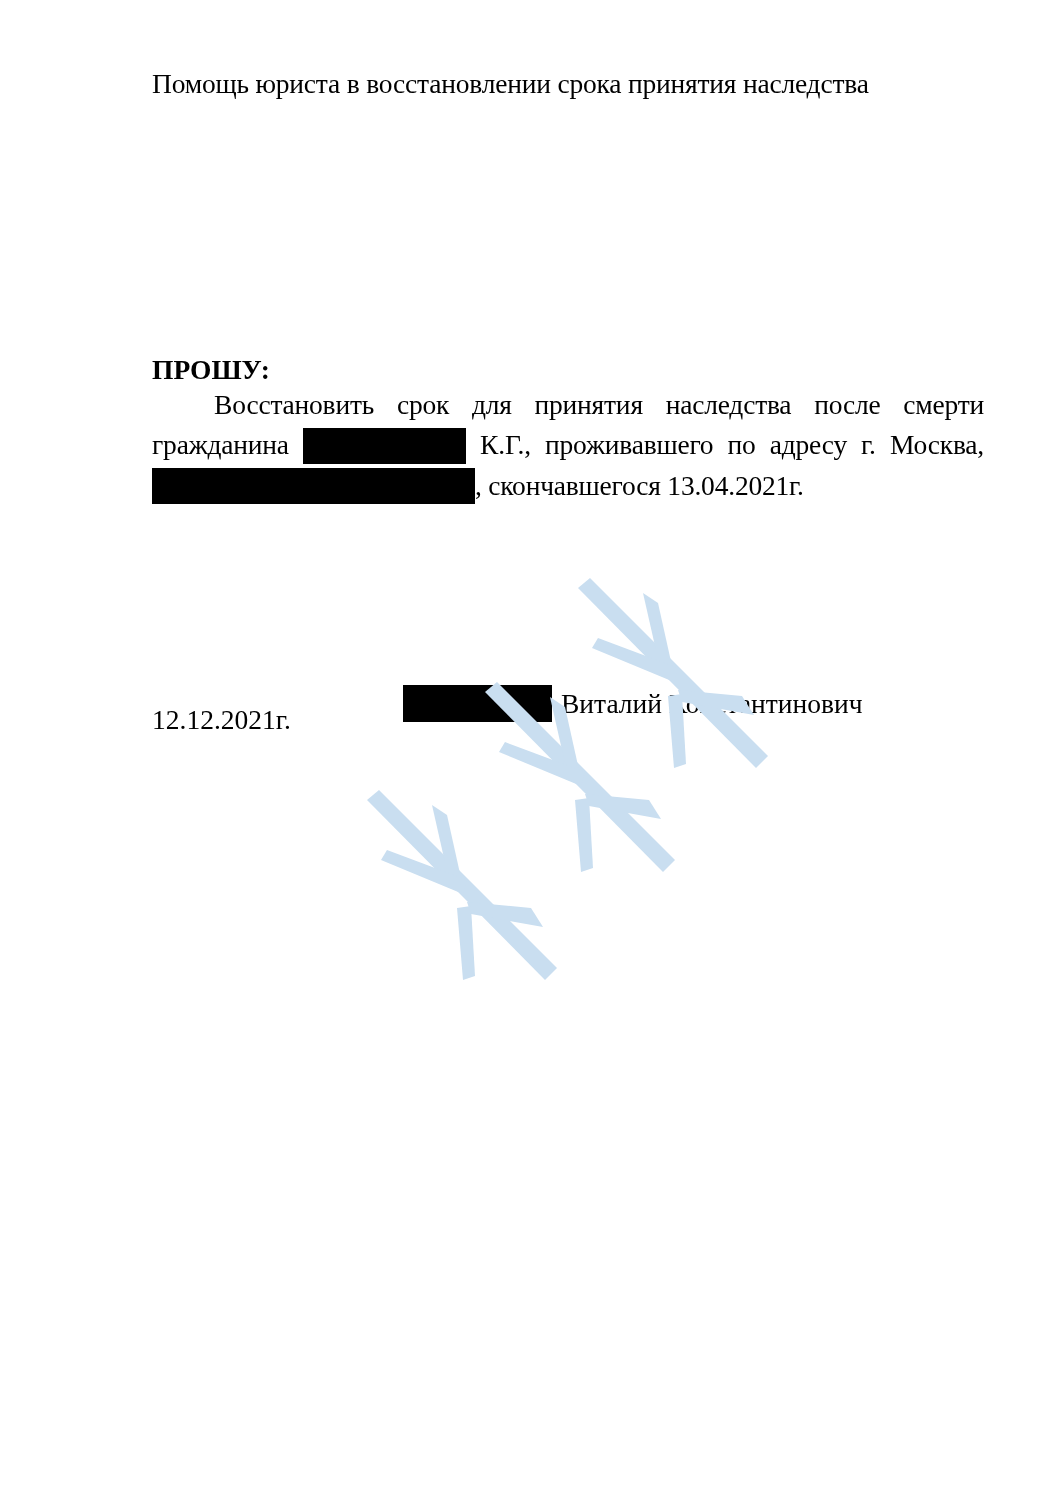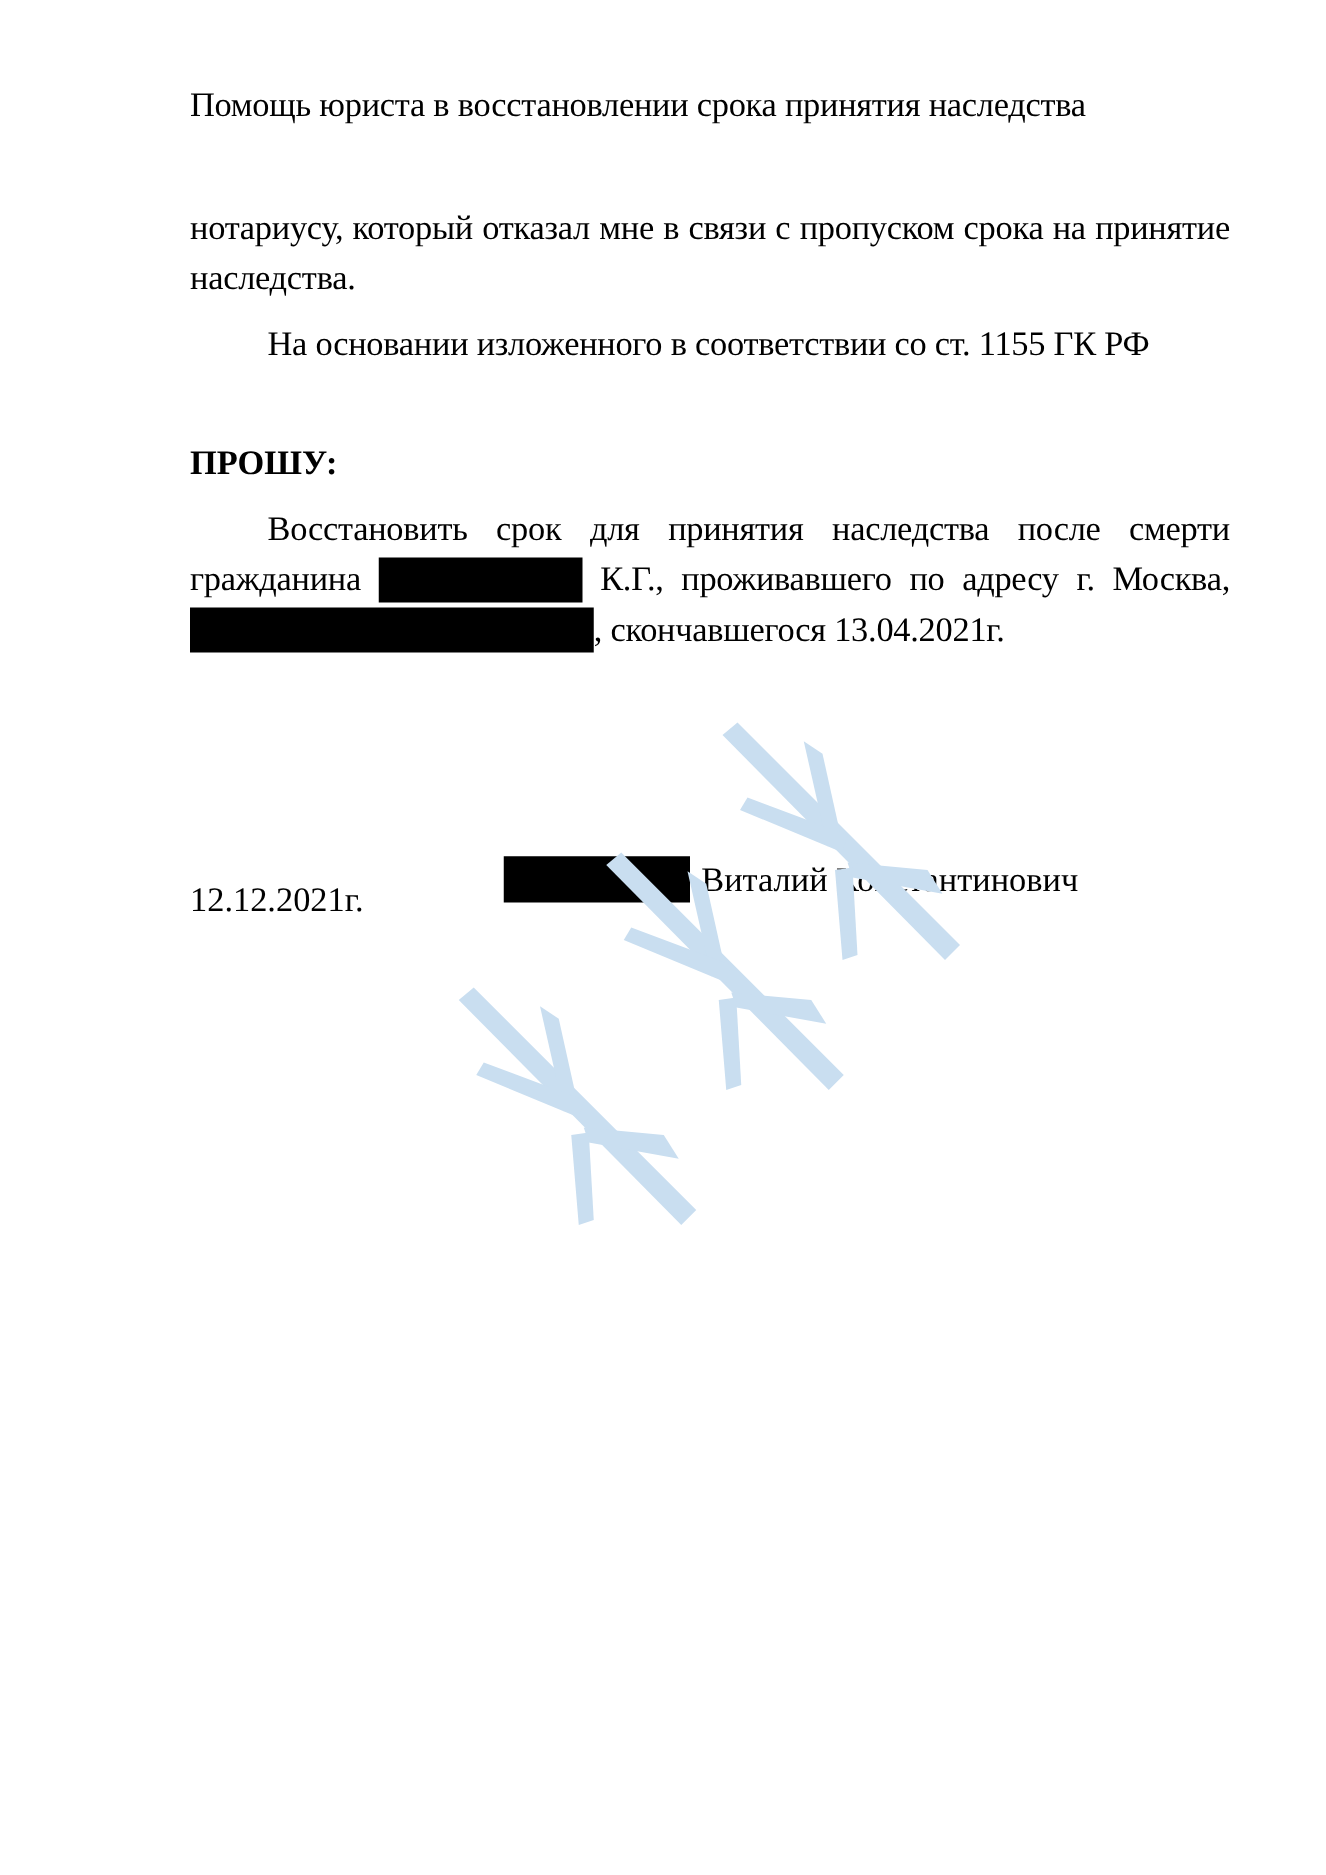--- a/index.html
+++ b/index.html
@@ -17,21 +17,21 @@
       letter-spacing: -0.2px;
     }
     .title { top: 64px; }
     .p1 { top: 162px; text-align: justify; text-align-last: left; }
     .p2 { top: 255px; text-align: justify; text-align-last: left; }
     .p2 .indent, .p3 .indent { display: inline-block; width: 62px; }
     .heading {
       position: absolute; top: 350px; left: 152px; width: 832px;
       text-align: left; font-weight: bold; font-size: 27.5px; line-height: 40px;
     }
-    .p3 { top: 403px; text-align: justify; text-align-last: left; }
+    .p3 { top: 385px; text-align: justify; text-align-last: left; }
     .redact {
       display: inline-block; background: #000; vertical-align: middle;
       position: relative; top: -2px;
     }
     .redact-surname { width: 163px; height: 36px; }
     .redact-address { width: 323px; height: 36px; }
     .sig-row {
       position: absolute; top: 684px; left: 152px; width: 832px;
       font-size: 27.5px; line-height: 40px; white-space: nowrap;
     }
@@ -40,23 +40,21 @@
     .sig-name { position: absolute; left: 409px; top: 0; }
     .watermark { position: absolute; left: 0; top: 0; width: 1061px; height: 1500px; pointer-events: none; }
   </style>
 </head>
 <body>
 
 <div class="page">
 
   <div class="text-block title">Помощь юриста в восстановлении срока принятия наследства</div>
 
-  <div class="text-block p1">нотариусу, который отказал мне в связи с пропуском срока на принятие наследства.</div>
 
-  <div class="text-block p2"><span class="indent"></span><span>На основании изложенного в соответствии со ст. 1155 ГК РФ</span></div>
 
   <div class="heading">ПРОШУ:</div>
 
   <div class="text-block p3"><span class="indent"></span><span>Восстановить срок для принятия наследства после смерти гражданина</span> <span class="redact redact-surname"></span> <span>К.Г., проживавшего по адресу г. Москва,</span> <span class="redact redact-address"></span><span>, скончавшегося 13.04.2021г.</span></div>
 
   <div class="sig-row">
     <span class="sig-date">12.12.2021г.</span>
     <span class="sig-redact"></span>
     <span class="sig-name">Виталий Константинович</span>
   </div>

